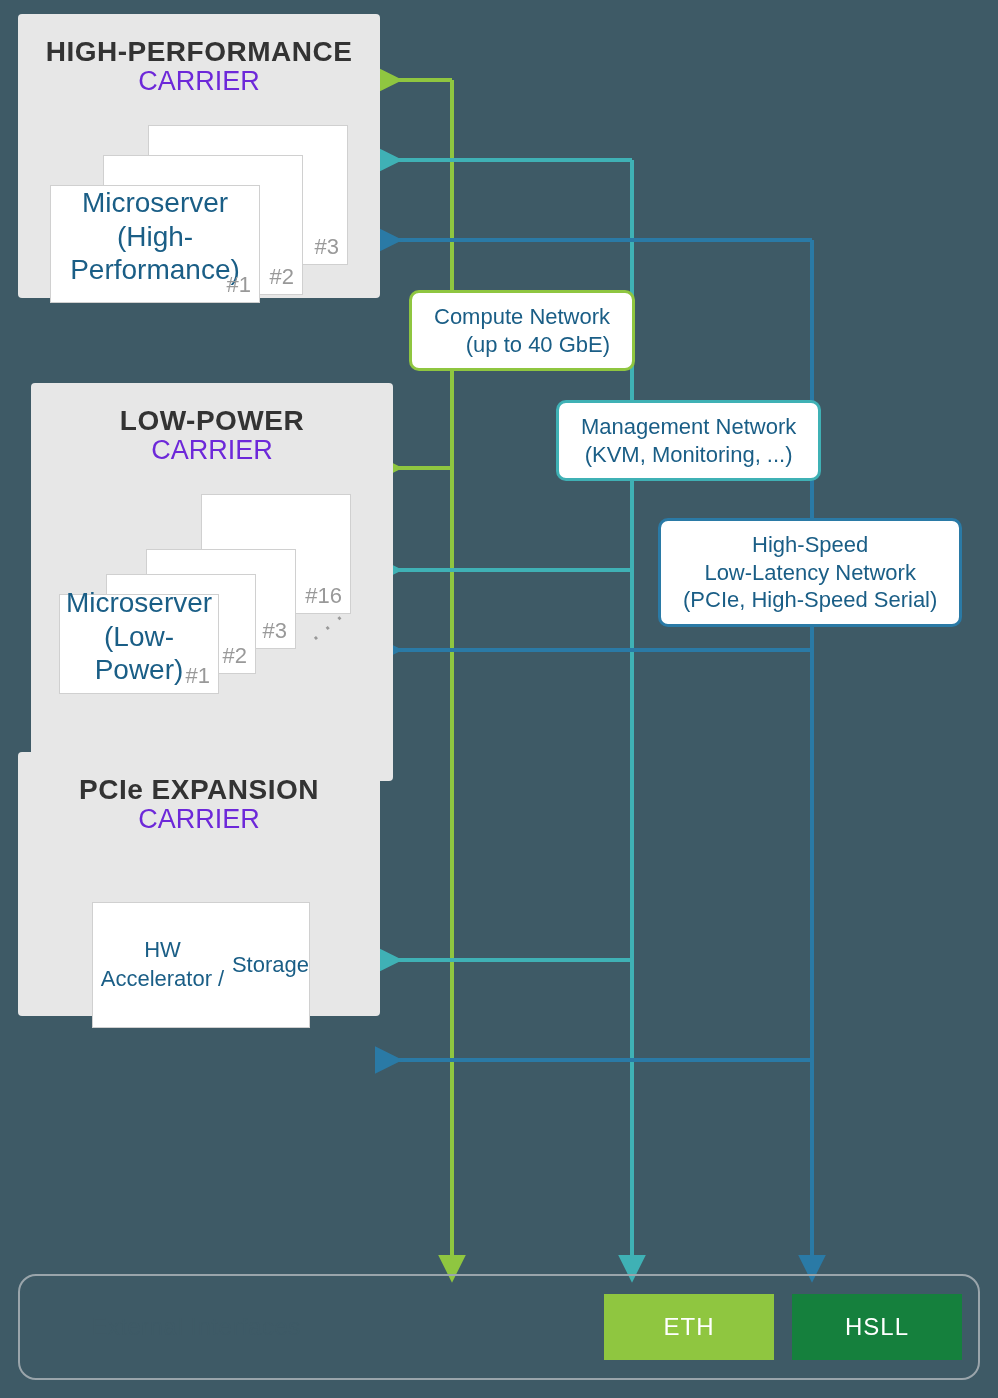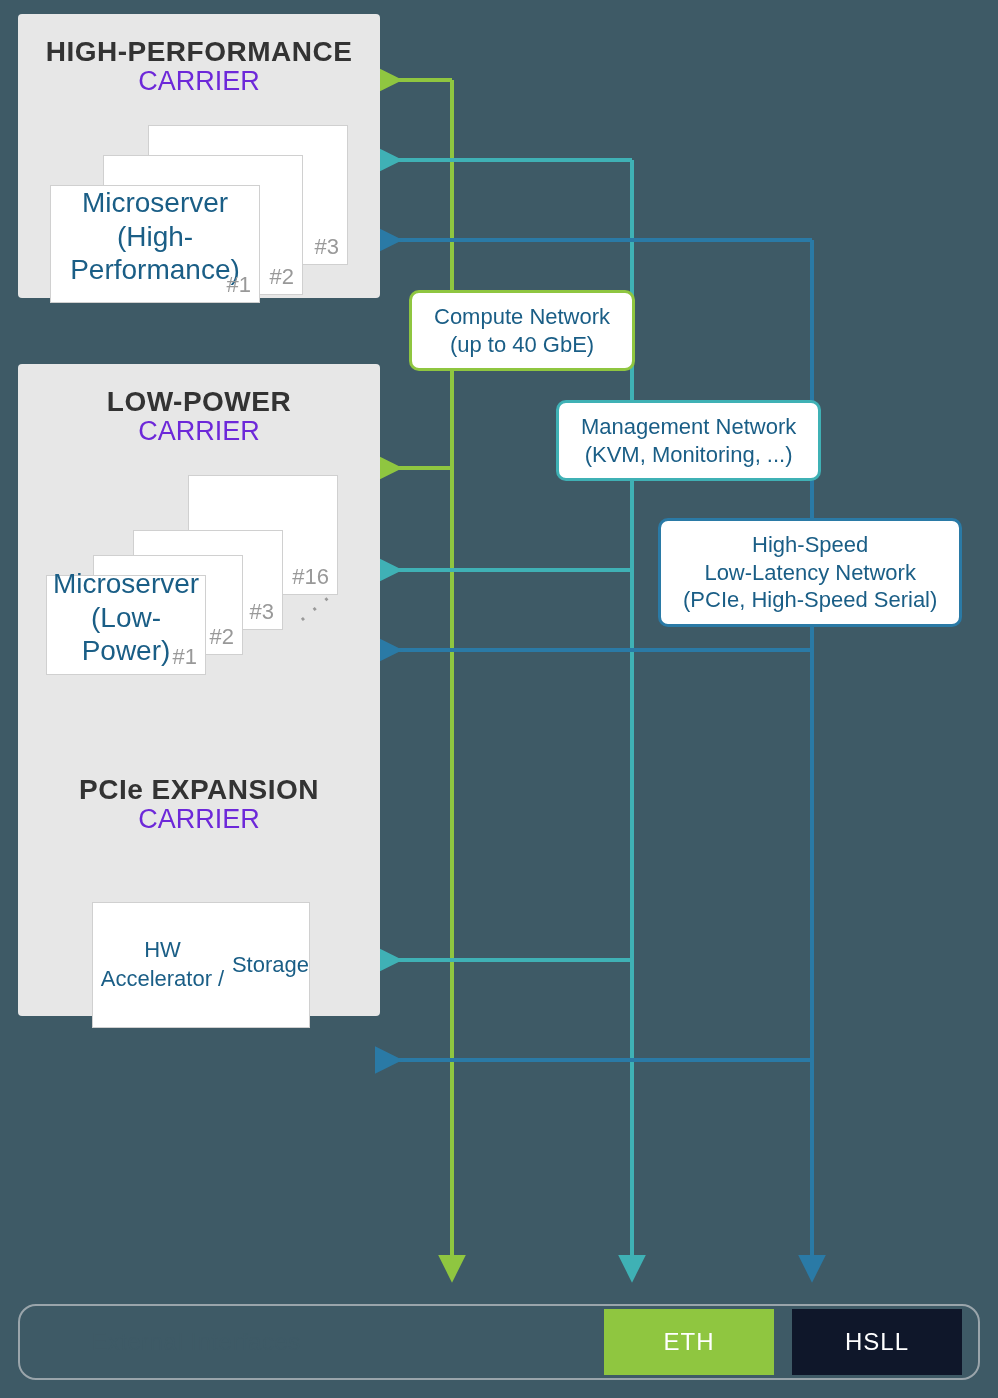--- a/index.html
+++ b/index.html
@@ -58,21 +58,21 @@
     transform: translateY(-58%);
     text-align: center;
     color: #1a5e86;
     font-size: 28px;
     line-height: 1.2;
   }
   .carrier .cardsB { height: 180px; margin-top: 28px; position: relative; }
   .dots { position:absolute; color:#999; font-size:28px; letter-spacing:6px; }
 
   #carrier-hp { top: 14px;  height: 284px; }
-  #carrier-lp { top: 364px; height: 398px; }
+  #carrier-lp { top: 383px; height: 398px; margin-left: 13px; }
   #carrier-pc { top: 752px; height: 264px; }
 
   .hwcard {
     position:absolute;
     left:74px; top:150px;
     width:218px; height:126px;
     background:#fff;
     border:1px solid #d0d0d0;
     display:flex; align-items:center; justify-content:center;
     text-align:center;
@@ -86,29 +86,29 @@
   .netlabel {
     position:absolute;
     background:#fff;
     border-radius:10px;
     padding:10px 22px;
     text-align:center;
     color:#1a5e86;
     font-size:22px;
     line-height:1.25;
   }
-  #lbl-compute { left:409px; top:290px; border:3px solid #8fc640; }
+  #lbl-compute { left:409px; top:290px; border:3px solid #8fc640;text-align:right; }
   #lbl-mgmt    { left:512px; top:400px; border:3px solid #3fb1b5;margin-left:44px; }
   #lbl-hsll    { left:658px; top:518px; border:3px solid #2a7aa6; }
 
   
   .footer {
     position:absolute;
     left:18px; right:18px; bottom:18px;
-    height:76px;
+    height:106px;
     border:2px solid #9aa5ab;
     border-radius:18px;
     display:flex;
     align-items:center;
     padding:0 16px;
     gap:18px;
   }
   .footer .ftitle {
     flex:0 0 320px;
     color:#3e5a66;
@@ -122,21 +122,21 @@
     display:flex;
     align-items:center;
     justify-content:center;
     color:#fff;
     font-size:24px;
     letter-spacing:1px;
   }
   .footer .sp { flex:1; }
   #chip-eth  { background:#8fc640; }
   #chip-mgmt { background:#3fb1b5; }
-  #chip-hsll { background:#0f172a; }
+  #chip-hsll { background:#15803d; }
 
   
   svg.wires {
     position:absolute;
     left:0; top:0;
     width:998px; height:1398px;
     pointer-events:none;
   }
 </style>
 </head>

